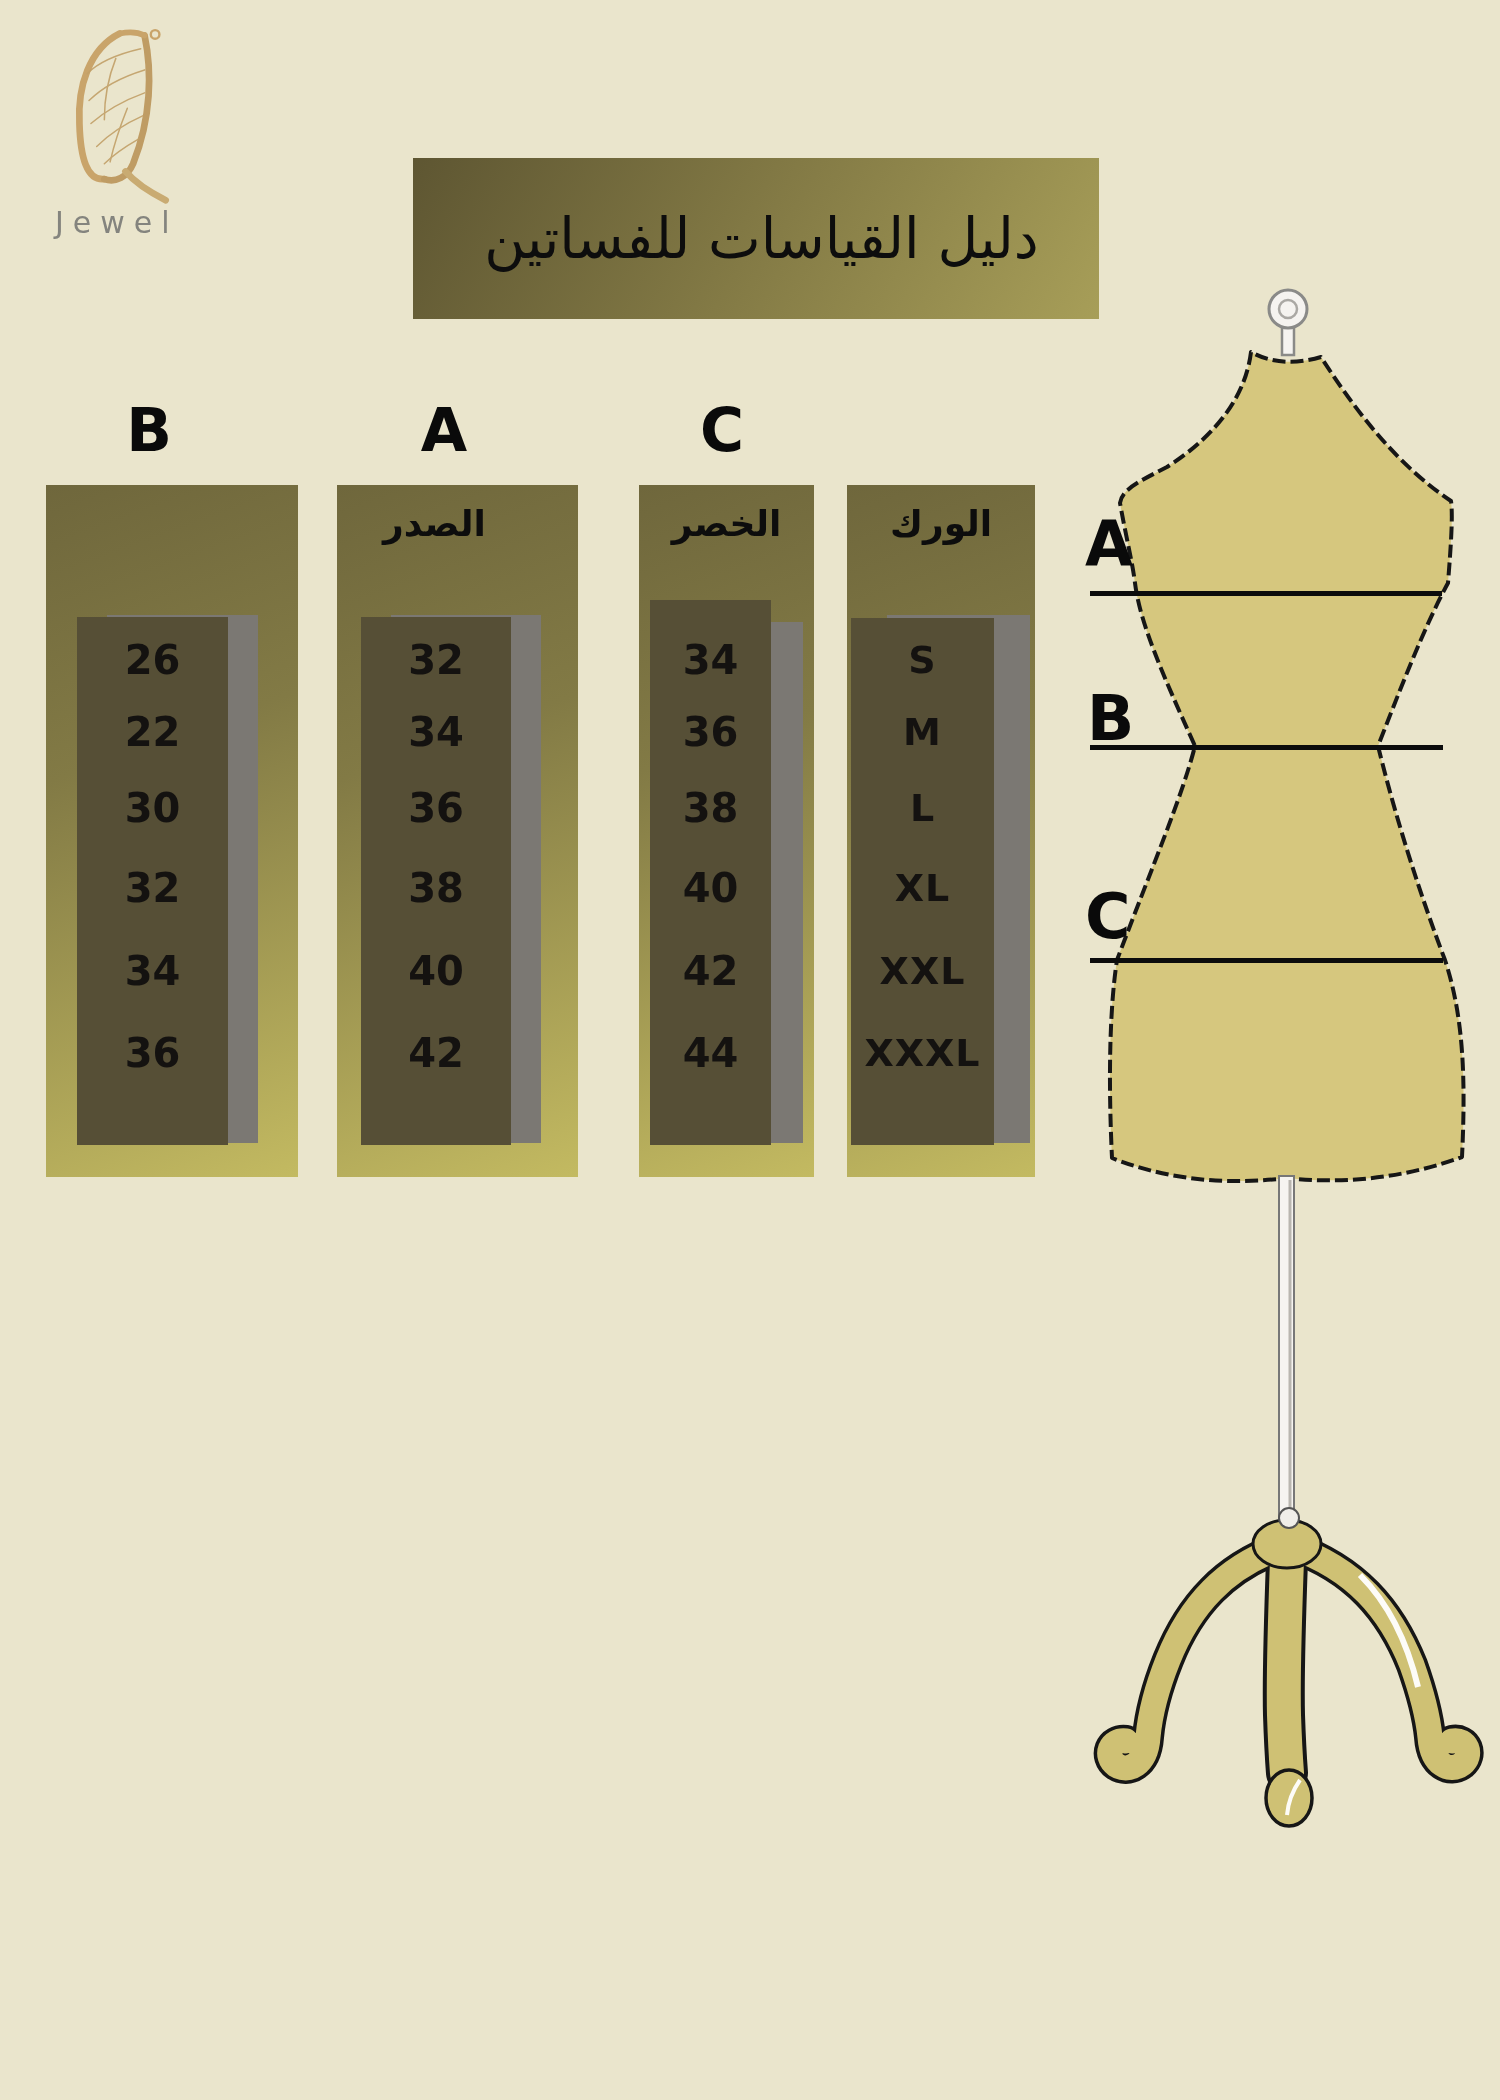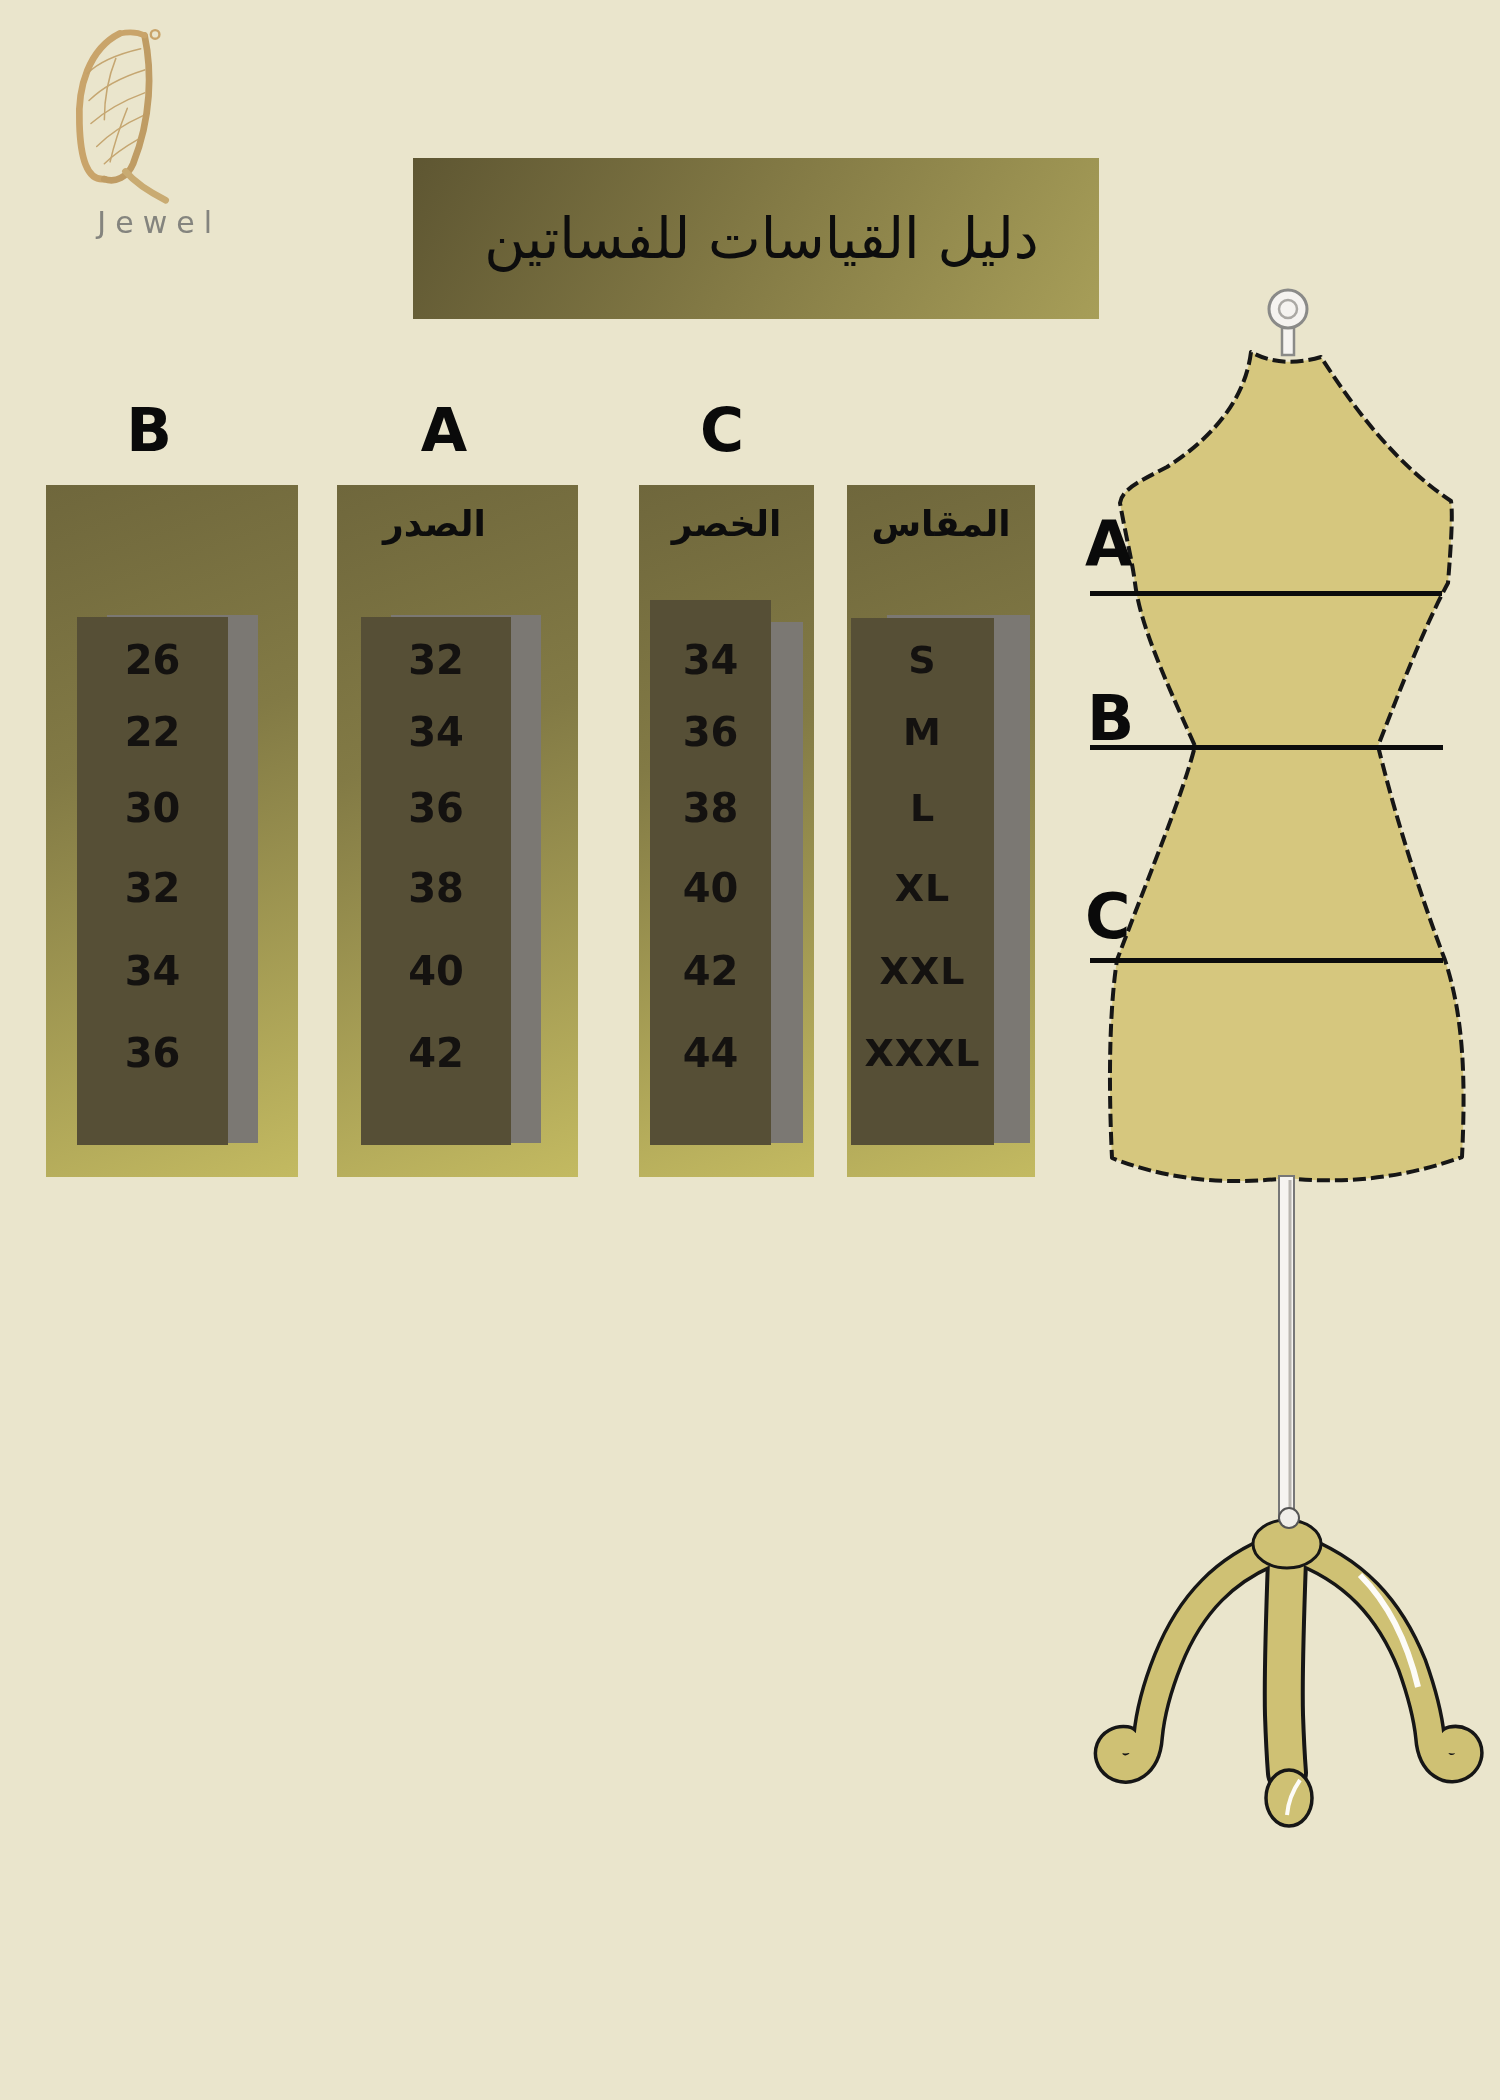--- a/index.html
+++ b/index.html
@@ -5,21 +5,21 @@
   html,body{margin:0;padding:0;background:#d8d4c0;}
   .page{
     position:relative;width:1500px;height:2100px;margin:0 auto;
     background:#eae5cc;overflow:hidden;
     font-family:"DejaVu Sans","Liberation Sans",sans-serif;color:#111;
   }
   .abs{position:absolute;}
   
   .brand-text{
     position:absolute;left:55px;top:200px;width:166px;height:46px;
-    text-align:right;font-size:30px;font-weight:400;color:#84847e;
+    text-align:left;font-size:30px;font-weight:400;color:#84847e;
     letter-spacing:9px;line-height:46px;
   }
   
   .banner{
     position:absolute;left:413px;top:158px;width:675px;height:161px;
     background:linear-gradient(120deg,#5e5632 0%,#837a45 50%,#a79e58 100%);
     display:flex;align-items:center;justify-content:center;padding-left:11px;
   }
   .banner span{
     font-size:56px;font-weight:500;color:#0d0d0d;direction:rtl;line-height:1;
@@ -116,21 +116,21 @@
   <div class="inner-rect" style="left:650px;top:560px;width:121px;height:545px">
     <div class="cell" style="top:36px">34</div>
     <div class="cell" style="top:108px">36</div>
     <div class="cell" style="top:184px">38</div>
     <div class="cell" style="top:264px">40</div>
     <div class="cell" style="top:347px">42</div>
     <div class="cell" style="top:429px">44</div>
   </div>
 
   <div class="panel" style="left:847px;width:188px"></div>
-  <div class="panel-header" style="left:847px;width:188px">المقاس</div>
+  <div class="panel-header" style="left:847px;width:188px">الورك</div>
   <div class="shadow-rect" style="left:887px;top:615px;width:143px;height:528px"></div>
   <div class="inner-rect" style="left:851px;top:578px;width:143px;height:527px">
     <div class="cell sz" style="top:18px">S</div>
     <div class="cell sz" style="top:90px">M</div>
     <div class="cell sz" style="top:166px">L</div>
     <div class="cell sz" style="top:246px">XL</div>
     <div class="cell sz" style="top:329px">XXL</div>
     <div class="cell sz" style="top:411px">XXXL</div>
   </div>
 

